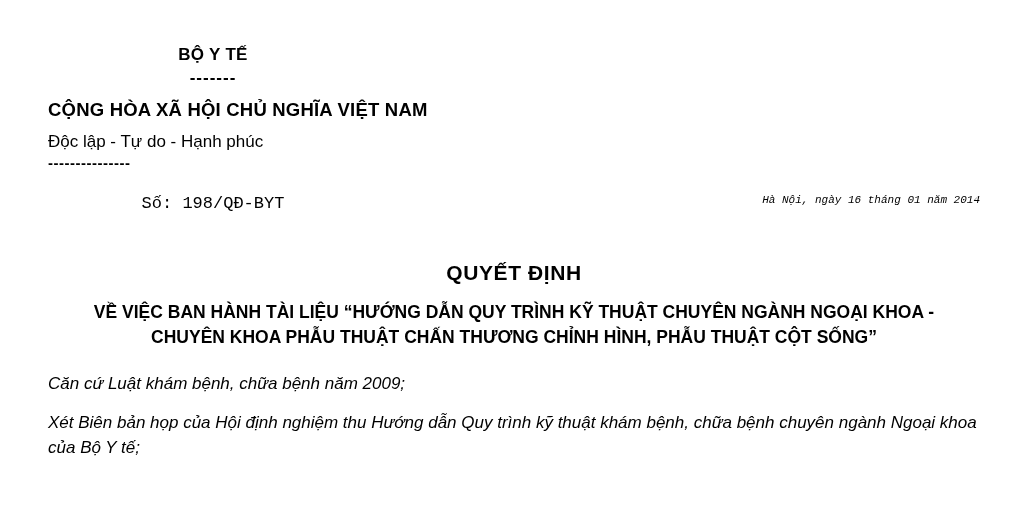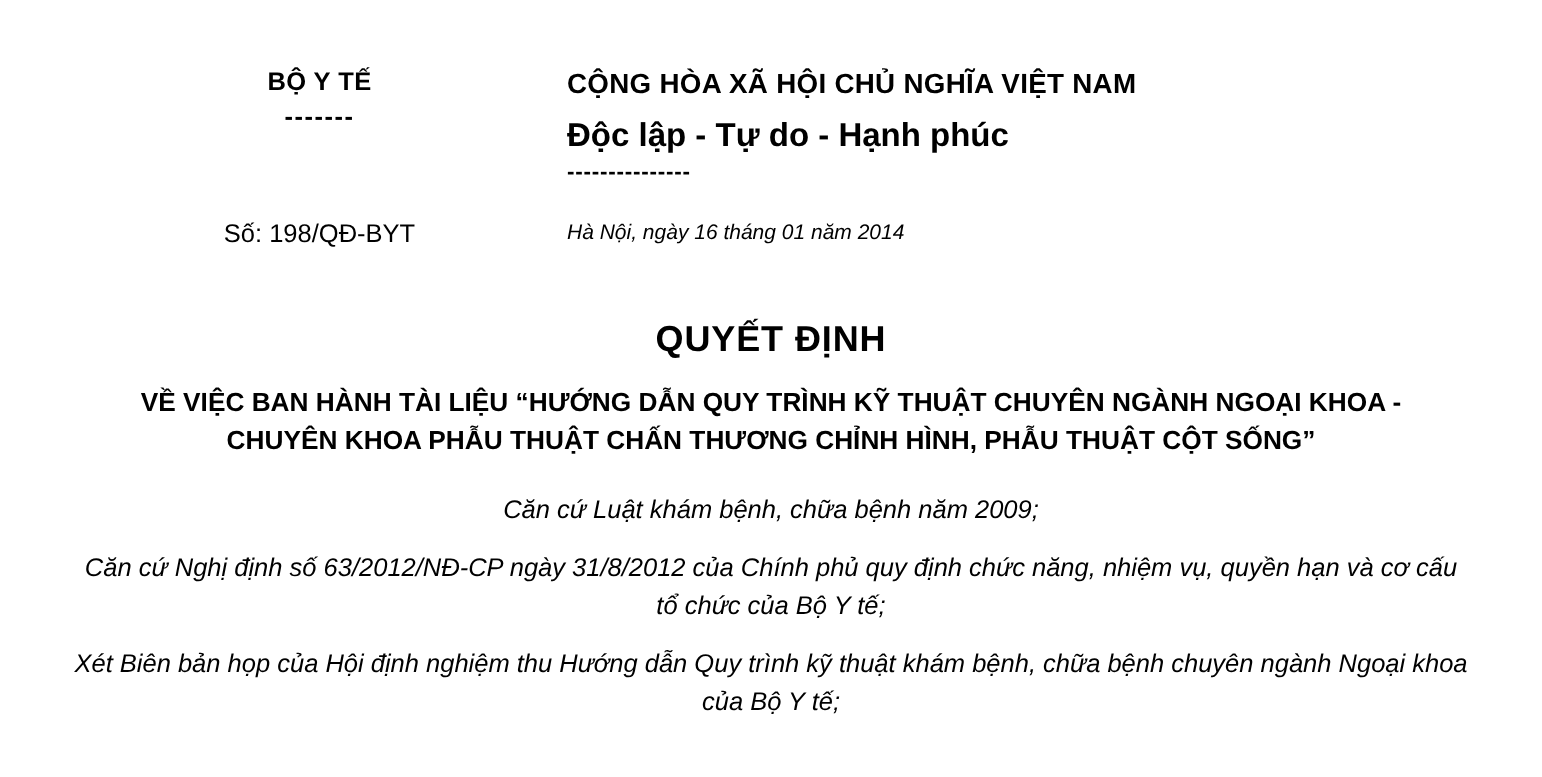--- a/index.html
+++ b/index.html
@@ -18,21 +18,21 @@
     position: relative;
     width: 1028px;
     height: 518px;
     box-sizing: border-box;
     padding: 34px 48px 0 48px;
   }
 
   
   .header {
     display: flex;
-    flex-direction: row;
+    flex-direction: column;
     align-items: flex-start;
     width: 100%;
   }
   .header-left {
     width: 330px;
     text-align: center;
     padding-top: 10px;
   }
   .header-right {
     flex: 1;
@@ -52,61 +52,62 @@
     line-height: 1.2;
     margin-top: 2px;
   }
   .nation-name {
     font-size: 18.5px;
     font-weight: bold;
     letter-spacing: 0.2px;
     line-height: 1.3;
   }
   .motto {
-    font-size: 22px;
-    font-weight: bold;
+    font-size: 17px;
+    font-weight: normal;
     margin-top: 8px;
     line-height: 1.3;
   }
   .motto-rule {
     font-size: 15px;
     font-weight: bold;
     letter-spacing: 0.5px;
     margin-top: 1px;
   }
 
   
   .subheader {
     display: flex;
     flex-direction: row;
     align-items: flex-start;
     width: 100%;
     margin-top: 22px;
+    font-family: Liberation Mono, monospace;
   }
   .doc-number {
     width: 330px;
     text-align: center;
     font-size: 17px;
     line-height: 1.3;
   }
   .doc-date {
     flex: 1;
-    text-align: left;
-    font-size: 14px;
+    text-align: right;
+    font-size: 11px;
     font-style: italic;
     line-height: 1.3;
   }
 
   
   .title-block {
     text-align: center;
     margin-top: 44px;
   }
   .title-main {
-    font-size: 24px;
+    font-size: 21px;
     font-weight: bold;
     letter-spacing: 0.6px;
     line-height: 1.3;
   }
   .title-sub {
     font-size: 17.5px;
     font-weight: bold;
     line-height: 1.42;
     margin-top: 14px;
     padding: 0 10px;
@@ -121,21 +122,21 @@
 
   
   .body-block {
     margin-top: 22px;
   }
   .para {
     font-size: 17px;
     font-style: italic;
     line-height: 1.47;
     margin: 0 0 14px 0;
-    text-align: center;
+    text-align: left;
   }
   .para:last-child {
     margin-bottom: 0;
   }
 </style>
 </head>
 <body>
 
 <div class="page">
 
@@ -156,18 +157,17 @@
     <div class="doc-date">Hà Nội, ngày 16 tháng 01 năm 2014</div>
   </div>
 
   <div class="title-block">
     <div class="title-main">QUYẾT ĐỊNH</div>
     <div class="title-sub">VỀ VIỆC BAN HÀNH TÀI LIỆU “HƯỚNG DẪN QUY TRÌNH KỸ THUẬT CHUYÊN NGÀNH NGOẠI KHOA - CHUYÊN KHOA PHẪU THUẬT CHẤN THƯƠNG CHỈNH HÌNH, PHẪU THUẬT CỘT SỐNG”</div>
   </div>
 
   <div class="body-block">
     <p class="para">Căn cứ Luật khám bệnh, chữa bệnh năm 2009;</p>
-    <p class="para">Căn cứ Nghị định số 63/2012/NĐ-CP ngày 31/8/2012 của Chính phủ quy định chức năng, nhiệm vụ, quyền hạn và cơ cấu tổ chức của Bộ Y tế;</p>
     <p class="para">Xét Biên bản họp của Hội định nghiệm thu Hướng dẫn Quy trình kỹ thuật khám bệnh, chữa bệnh chuyên ngành Ngoại khoa của Bộ Y tế;</p>
 
   </div>
 
 </div>
 
 </body></html>

